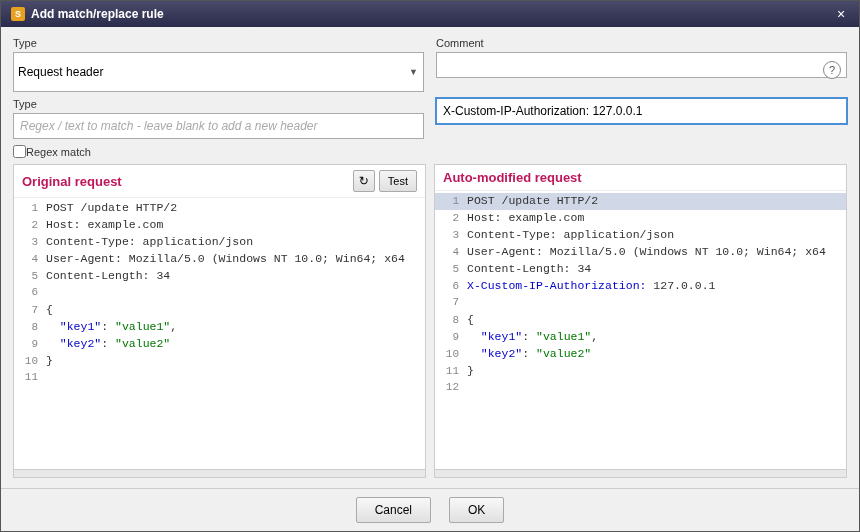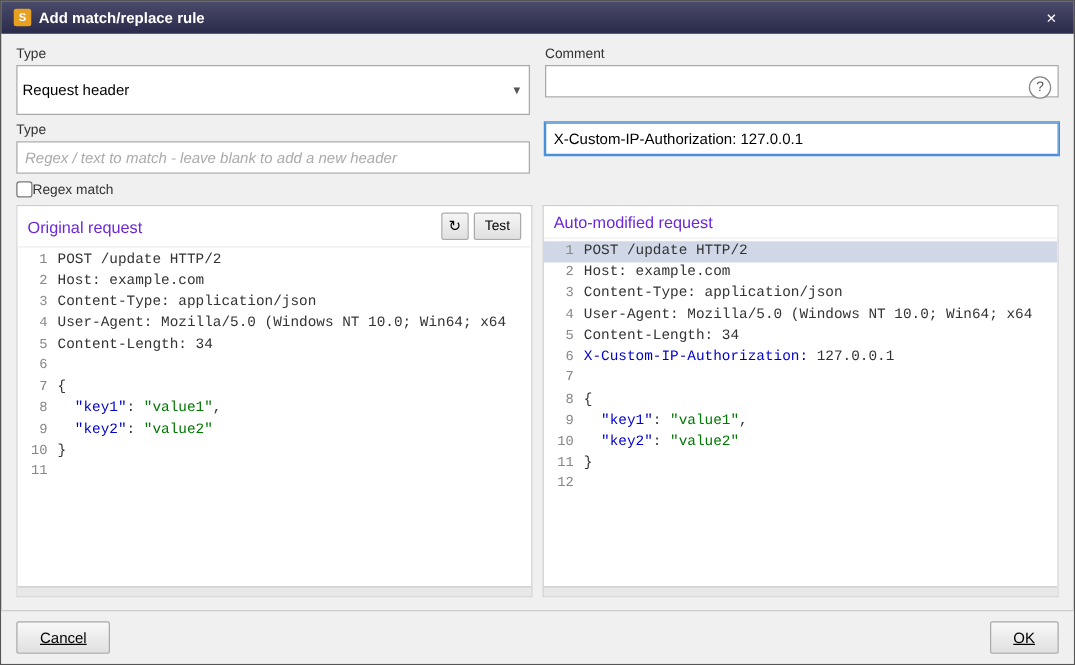--- a/index.html
+++ b/index.html
@@ -173,23 +173,23 @@
     }
     .panel-header {
       display: flex;
       align-items: center;
       justify-content: space-between;
       padding: 5px 8px;
       background: white;
       border-bottom: 1px solid #eee;
     }
     .panel-title {
-      font-weight: normal;
+      font-weight: bold;
       font-size: 13px;
-      color: #6d28d9;
+      color: #be185d;
     }
     .panel-controls {
       display: flex;
       gap: 4px;
       align-items: center;
     }
     .panel-btn {
       height: 22px;
       padding: 0 8px;
       border: 1px solid #aaa;
@@ -235,27 +235,26 @@
       font-size: 11px;
       user-select: none;
     }
     .line-content {
       color: #333;
     }
     .code-blue { color: #0000cc; }
     .code-green { color: #007700; }
     .footer {
       display: flex;
-      justify-content: space-between;
+      justify-content: center;
       padding: 8px 12px;
       gap: 18px;
       border-top: 1px solid #ccc;
       background: #f0f0f0;
       flex-shrink: 0;
-      text-decoration: underline;
     }
     .footer-btn {
       height: 26px;
       padding: 0 18px;
       border: 1px solid #aaa;
       background: linear-gradient(to bottom, #f8f8f8, #e0e0e0);
       font-size: 12px;
       cursor: pointer;
       border-radius: 2px;
     }

